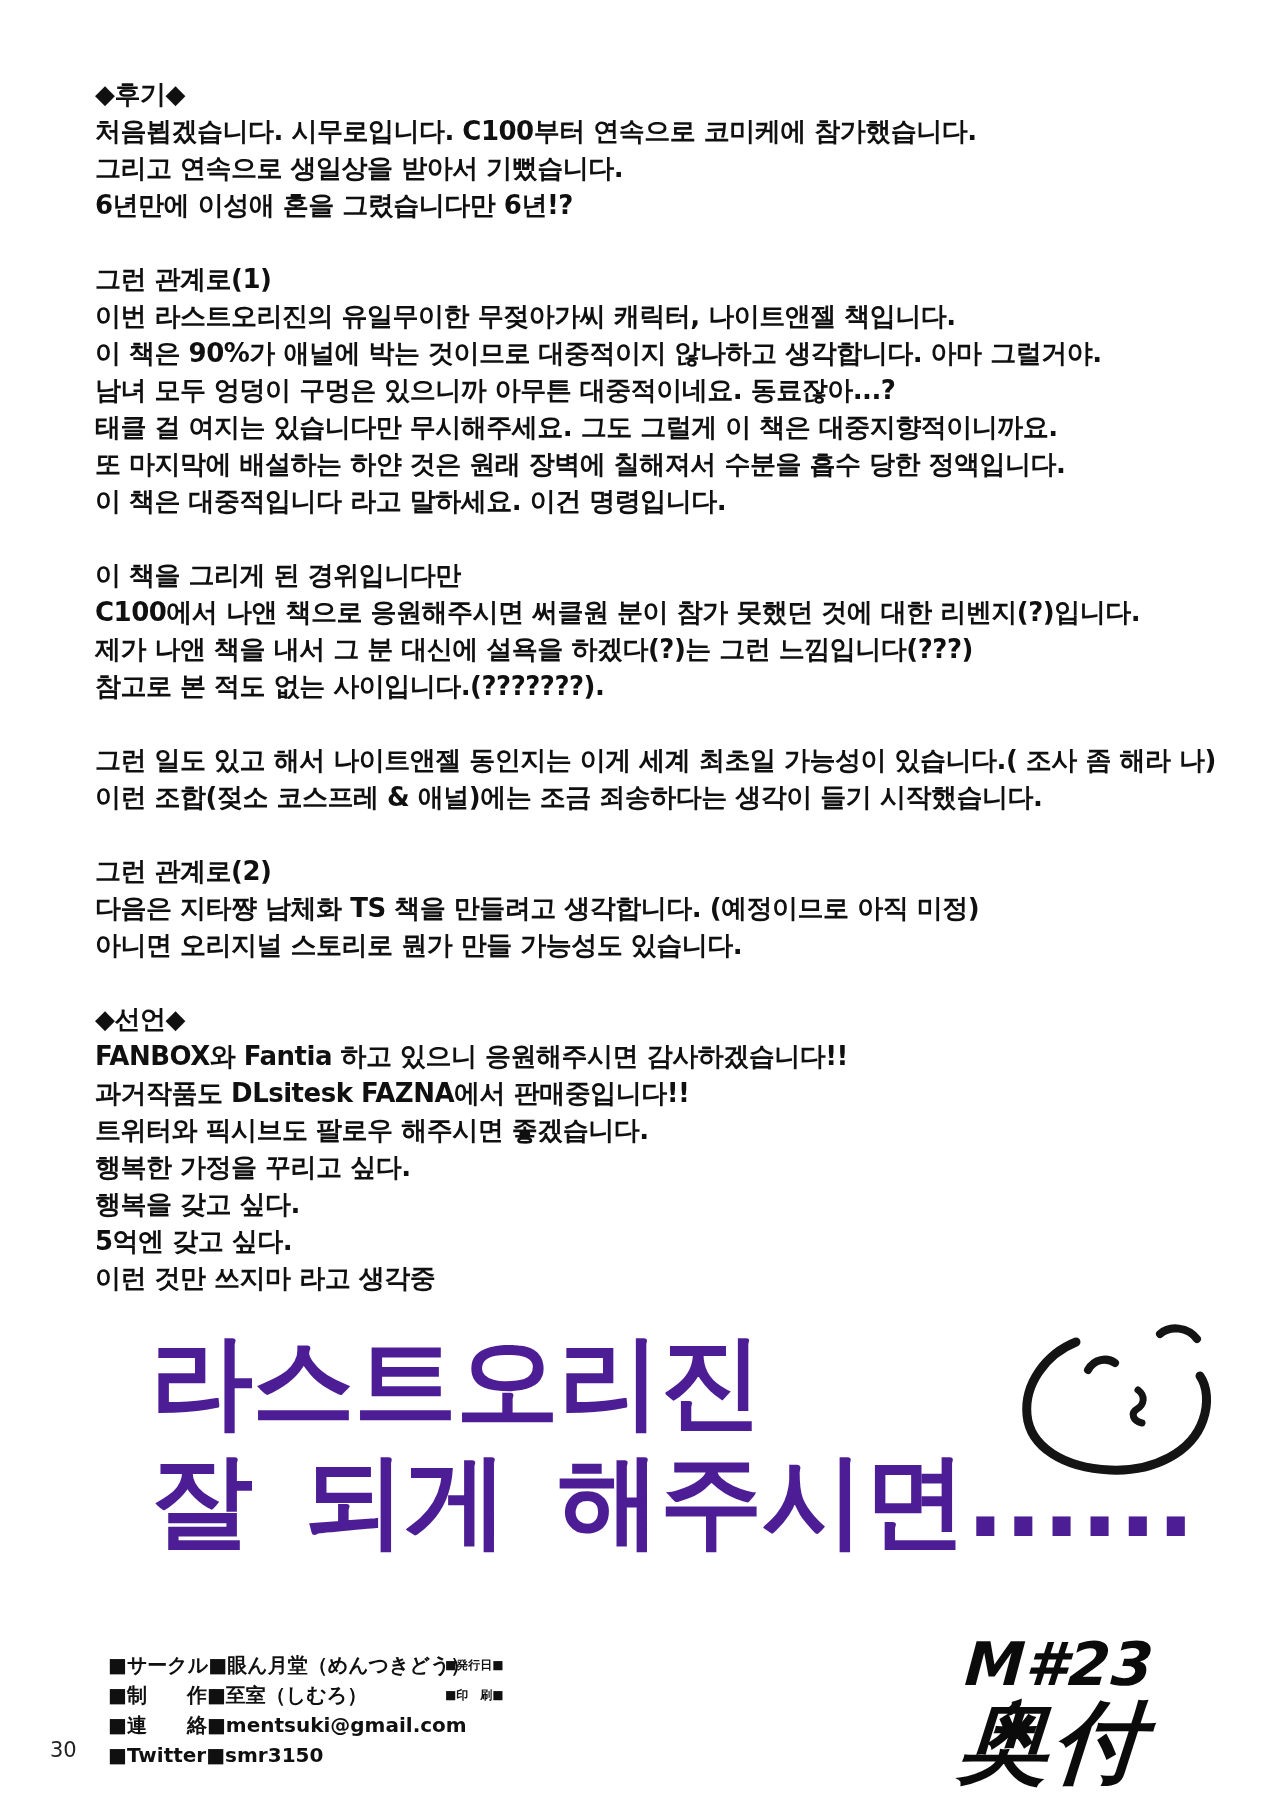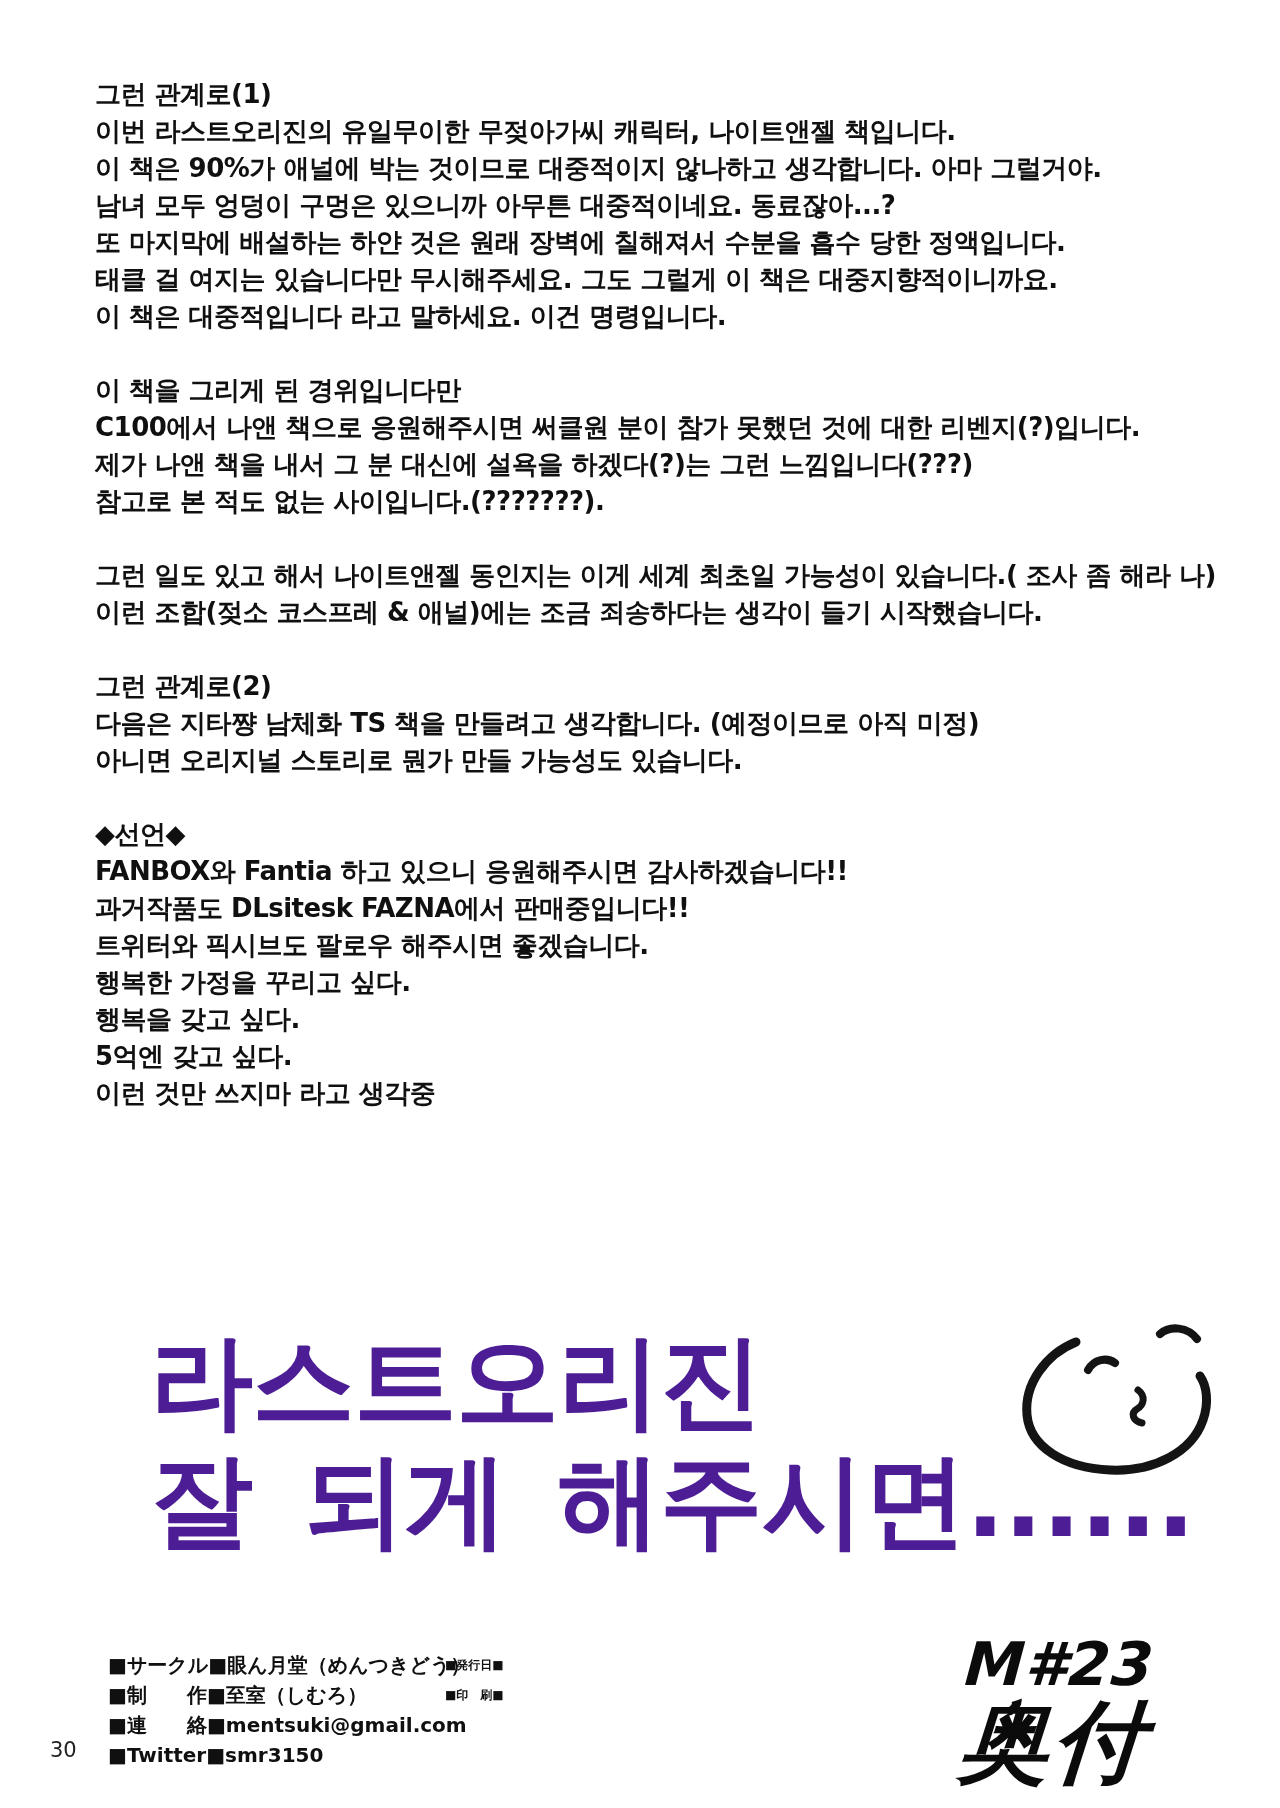--- a/index.html
+++ b/index.html
@@ -95,26 +95,32 @@
     line-height:92px;
     letter-spacing:4px;
     white-space:nowrap;
   }
 </style>
 </head>
 <body>
 
 <div class="afterword">
   <div class="para">
+    <div class="line">◆후기◆</div>
+    <div class="line">처음뵙겠습니다. 시무로입니다. C100부터 연속으로 코미케에 참가했습니다.</div>
+    <div class="line">그리고 연속으로 생일상을 받아서 기뻤습니다.</div>
+    <div class="line">6년만에 이성애 혼을 그렸습니다만 6년!?</div>
+  </div>
+  <div class="para">
     <div class="line">그런 관계로(1)</div>
     <div class="line">이번 라스트오리진의 유일무이한 무젖아가씨 캐릭터, 나이트앤젤 책입니다.</div>
     <div class="line">이 책은 90%가 애널에 박는 것이므로 대중적이지 않나하고 생각합니다. 아마 그럴거야.</div>
     <div class="line">남녀 모두 엉덩이 구멍은 있으니까 아무튼 대중적이네요. 동료잖아...?</div>
+    <div class="line">태클 걸 여지는 있습니다만 무시해주세요. 그도 그럴게 이 책은 대중지향적이니까요.</div>
     <div class="line">또 마지막에 배설하는 하얀 것은 원래 장벽에 칠해져서 수분을 흡수 당한 정액입니다.</div>
-    <div class="line">태클 걸 여지는 있습니다만 무시해주세요. 그도 그럴게 이 책은 대중지향적이니까요.</div>
     <div class="line">이 책은 대중적입니다 라고 말하세요. 이건 명령입니다.</div>
   </div>
   <div class="para">
     <div class="line">이 책을 그리게 된 경위입니다만</div>
     <div class="line">C100에서 나앤 책으로 응원해주시면 써클원 분이 참가 못했던 것에 대한 리벤지(?)입니다.</div>
     <div class="line">제가 나앤 책을 내서 그 분 대신에 설욕을 하겠다(?)는 그런 느낌입니다(???)</div>
     <div class="line">참고로 본 적도 없는 사이입니다.(???????).</div>
   </div>
   <div class="para">
     <div class="line">그런 일도 있고 해서 나이트앤젤 동인지는 이게 세계 최초일 가능성이 있습니다.( 조사 좀 해라 나)</div>

